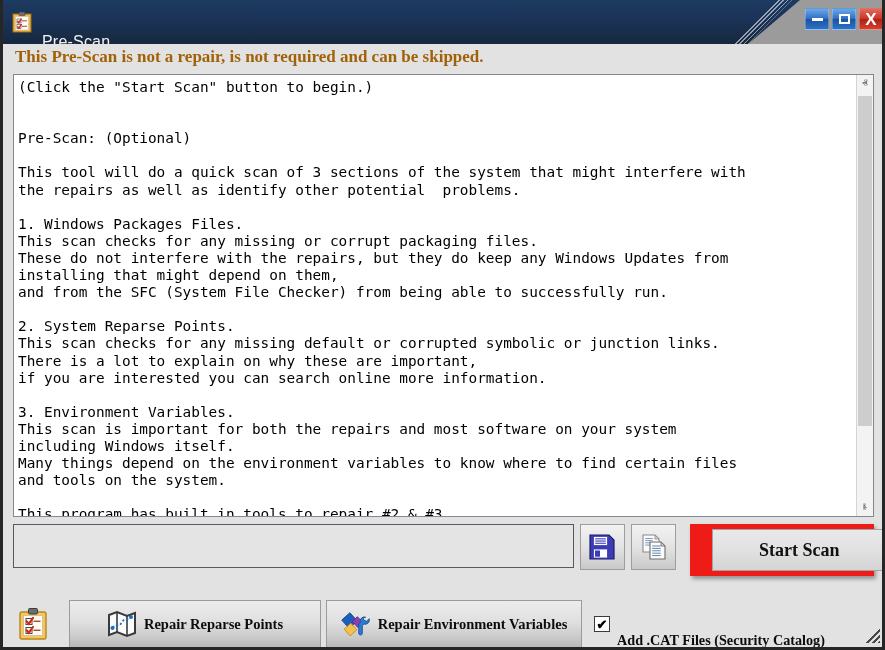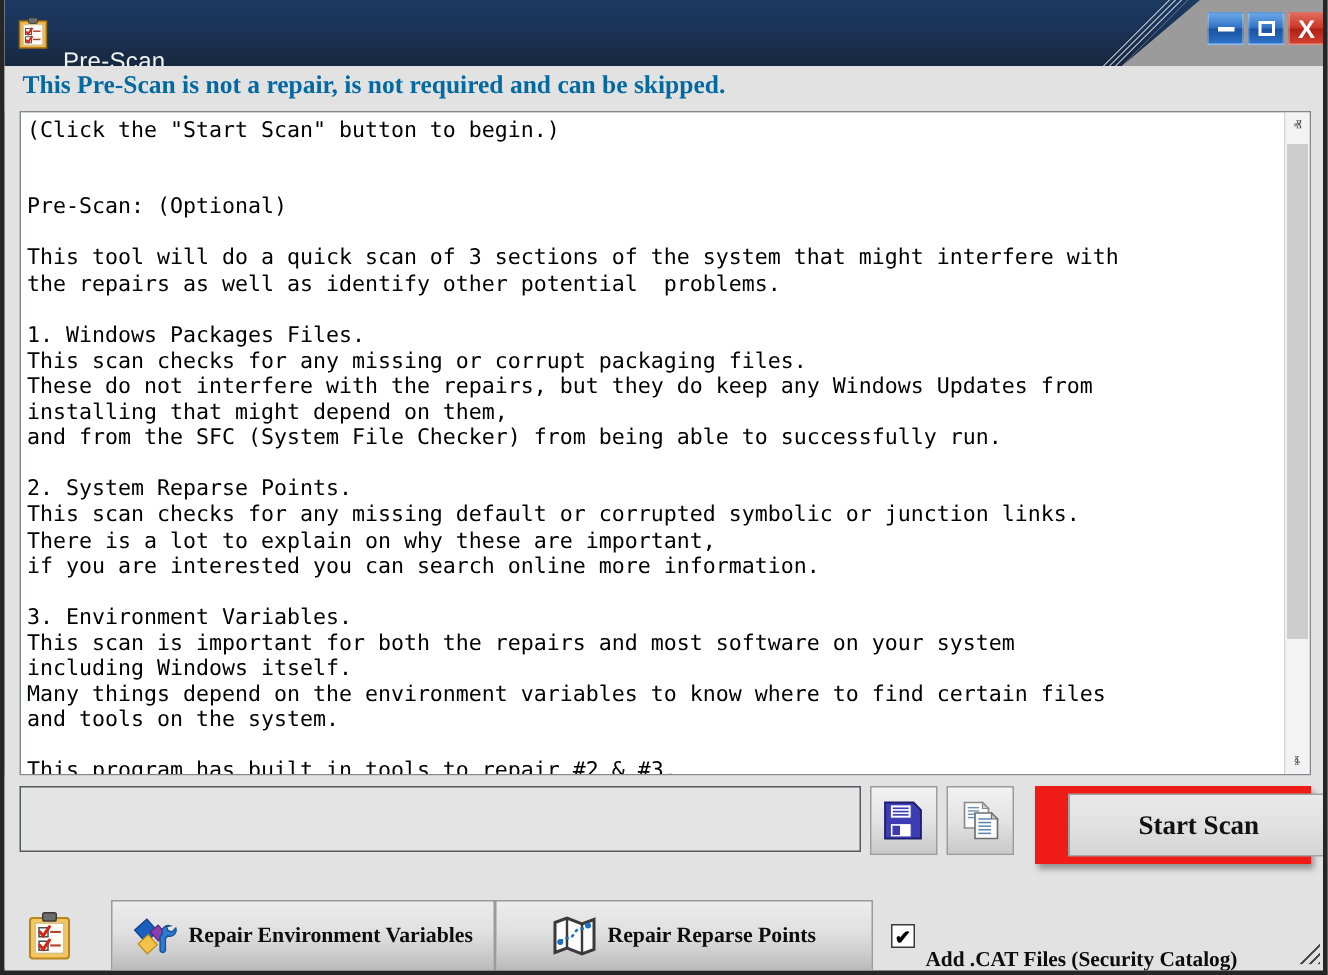--- a/index.html
+++ b/index.html
@@ -94,21 +94,21 @@
   .win-btn .glyph-close {
     color: #fff; font-weight: bold; font-size: 17px; line-height: 1;
     font-family: "Liberation Sans", sans-serif;
   }
 
   
   #notice {
     height: 30px;
     padding: 3px 0 0 12px;
     background: #e2e2e2;
-    color: #0369a1;
+    color: #a16207;
     font-family: "Liberation Serif", serif;
     font-weight: bold;
     font-size: 17px;
     white-space: nowrap;
   }
 
   
   #textwrap {
     position: relative;
     margin: 0 8px 0 10px;
@@ -401,42 +401,42 @@
           <rect x="10.5" y="1.5" width="9" height="5.5" rx="1.2" fill="#6d6d6d" stroke="#3b3b3b" stroke-width="1"></rect>
           <rect x="8" y="11.5" width="6" height="6" fill="#fff" stroke="#4b4b4b" stroke-width="1"></rect>
           <path d="M8.6 14.3 L10.8 16.8 L15 10.8" stroke="#d4271a" stroke-width="2.1" fill="none" stroke-linecap="round"></path>
           <rect x="15.5" y="13.6" width="7" height="1.4" fill="#b14130"></rect>
           <rect x="8" y="20.5" width="6" height="6" fill="#fff" stroke="#4b4b4b" stroke-width="1"></rect>
           <path d="M8.6 23.3 L10.8 25.8 L15 19.8" stroke="#d4271a" stroke-width="2.1" fill="none" stroke-linecap="round"></path>
           <rect x="15.5" y="22.6" width="7" height="1.4" fill="#b14130"></rect>
         </svg>
       </div>
 
-      <div class="repair-btn" id="repair-env">
-        <svg width="30" height="30" viewBox="0 0 30 30">
-          <rect x="3" y="6" width="11" height="11" transform="rotate(-42 8.5 11.5)" fill="#1a5fc0" stroke="#103f85" stroke-width="0.8"></rect>
-          <rect x="5" y="16" width="9" height="9" transform="rotate(-42 9.5 20.5)" fill="#f4c249" stroke="#b88c17" stroke-width="0.8"></rect>
-          <rect x="13" y="9" width="7" height="8" transform="rotate(-42 16.5 13)" fill="#8b3fb0" stroke="#5d2677" stroke-width="0.8"></rect>
-          <path d="M24.6 8.2 a4.2 4.2 0 0 0 -5.3 5.3 l-1.6 1.6 l0 9.6 a1.9 1.9 0 0 0 3.6 0 l0 -8.1 l1.6 -1.6 a4.2 4.2 0 0 0 5.3 -5.3 l-2.6 2.6 l-2.6 -0.9 l-0.9 -2.6 z" fill="#2e7bd4" stroke="#17508f" stroke-width="0.9"></path>
-        </svg>
-        <span class="lbl">Repair Environment Variables</span>
-      </div>
-
       <div class="repair-btn" id="repair-reparse">
         <svg width="30" height="30" viewBox="0 0 30 30">
           <path d="M2 6 L10 3 L20 7 L28 4 L28 24 L20 27 L10 23 L2 26 Z" fill="#fbfbfb" stroke="#3a3a3a" stroke-width="2"></path>
           <path d="M10 3 L10 23" stroke="#3a3a3a" stroke-width="1.6"></path>
           <path d="M20 7 L20 27" stroke="#3a3a3a" stroke-width="1.6"></path>
           <path d="M5.5 19 C9 14 12 19 15 13 C18 8 21 12 24 8" stroke="#1a6fc4" stroke-width="1.6" fill="none" stroke-dasharray="2.4 1.8"></path>
           <circle cx="5.5" cy="19" r="2" fill="#1a6fc4"></circle>
           <circle cx="24" cy="8" r="2" fill="#1a6fc4"></circle>
         </svg>
         <span class="lbl">Repair Reparse Points</span>
       </div>
 
+      <div class="repair-btn" id="repair-env">
+        <svg width="30" height="30" viewBox="0 0 30 30">
+          <rect x="3" y="6" width="11" height="11" transform="rotate(-42 8.5 11.5)" fill="#1a5fc0" stroke="#103f85" stroke-width="0.8"></rect>
+          <rect x="5" y="16" width="9" height="9" transform="rotate(-42 9.5 20.5)" fill="#f4c249" stroke="#b88c17" stroke-width="0.8"></rect>
+          <rect x="13" y="9" width="7" height="8" transform="rotate(-42 16.5 13)" fill="#8b3fb0" stroke="#5d2677" stroke-width="0.8"></rect>
+          <path d="M24.6 8.2 a4.2 4.2 0 0 0 -5.3 5.3 l-1.6 1.6 l0 9.6 a1.9 1.9 0 0 0 3.6 0 l0 -8.1 l1.6 -1.6 a4.2 4.2 0 0 0 5.3 -5.3 l-2.6 2.6 l-2.6 -0.9 l-0.9 -2.6 z" fill="#2e7bd4" stroke="#17508f" stroke-width="0.9"></path>
+        </svg>
+        <span class="lbl">Repair Environment Variables</span>
+      </div>
+
       <div id="cat-check">
         <div id="cat-box">
           <span class="chk">✔</span>
         </div>
         <div id="cat-label">Add .CAT Files (Security Catalog)
 To Windows Catalog Database</div>
       </div>
 
     </div>
 

